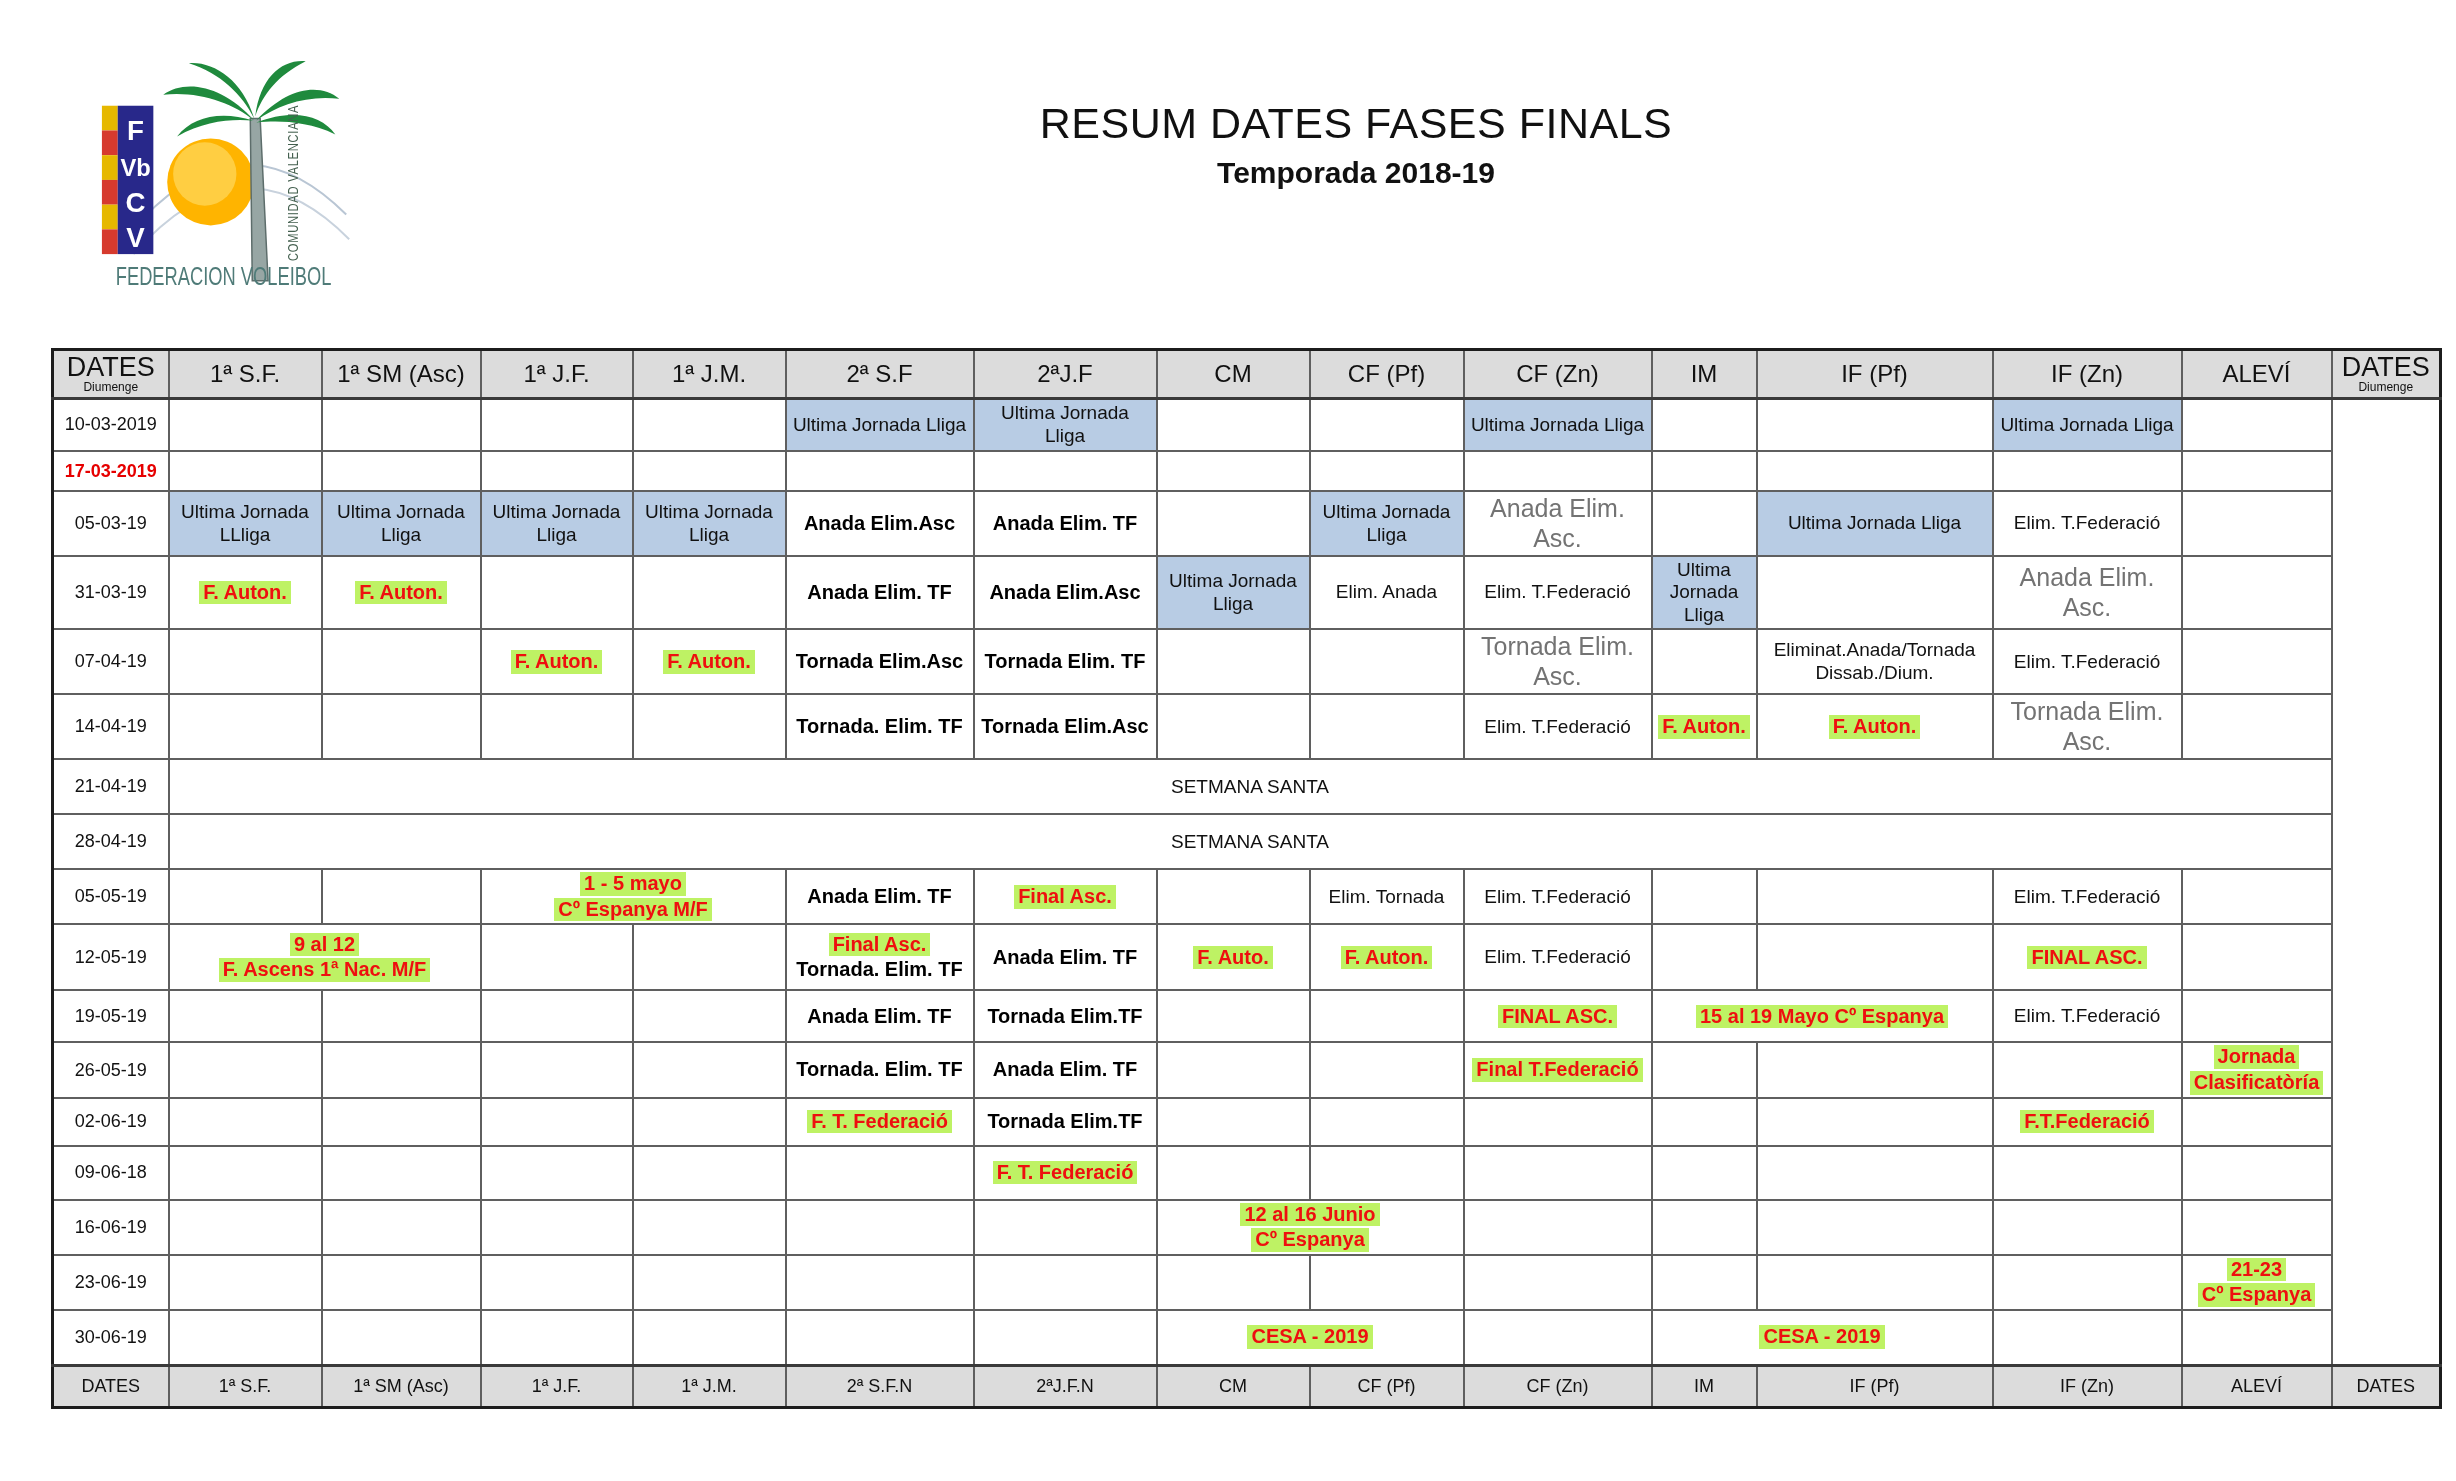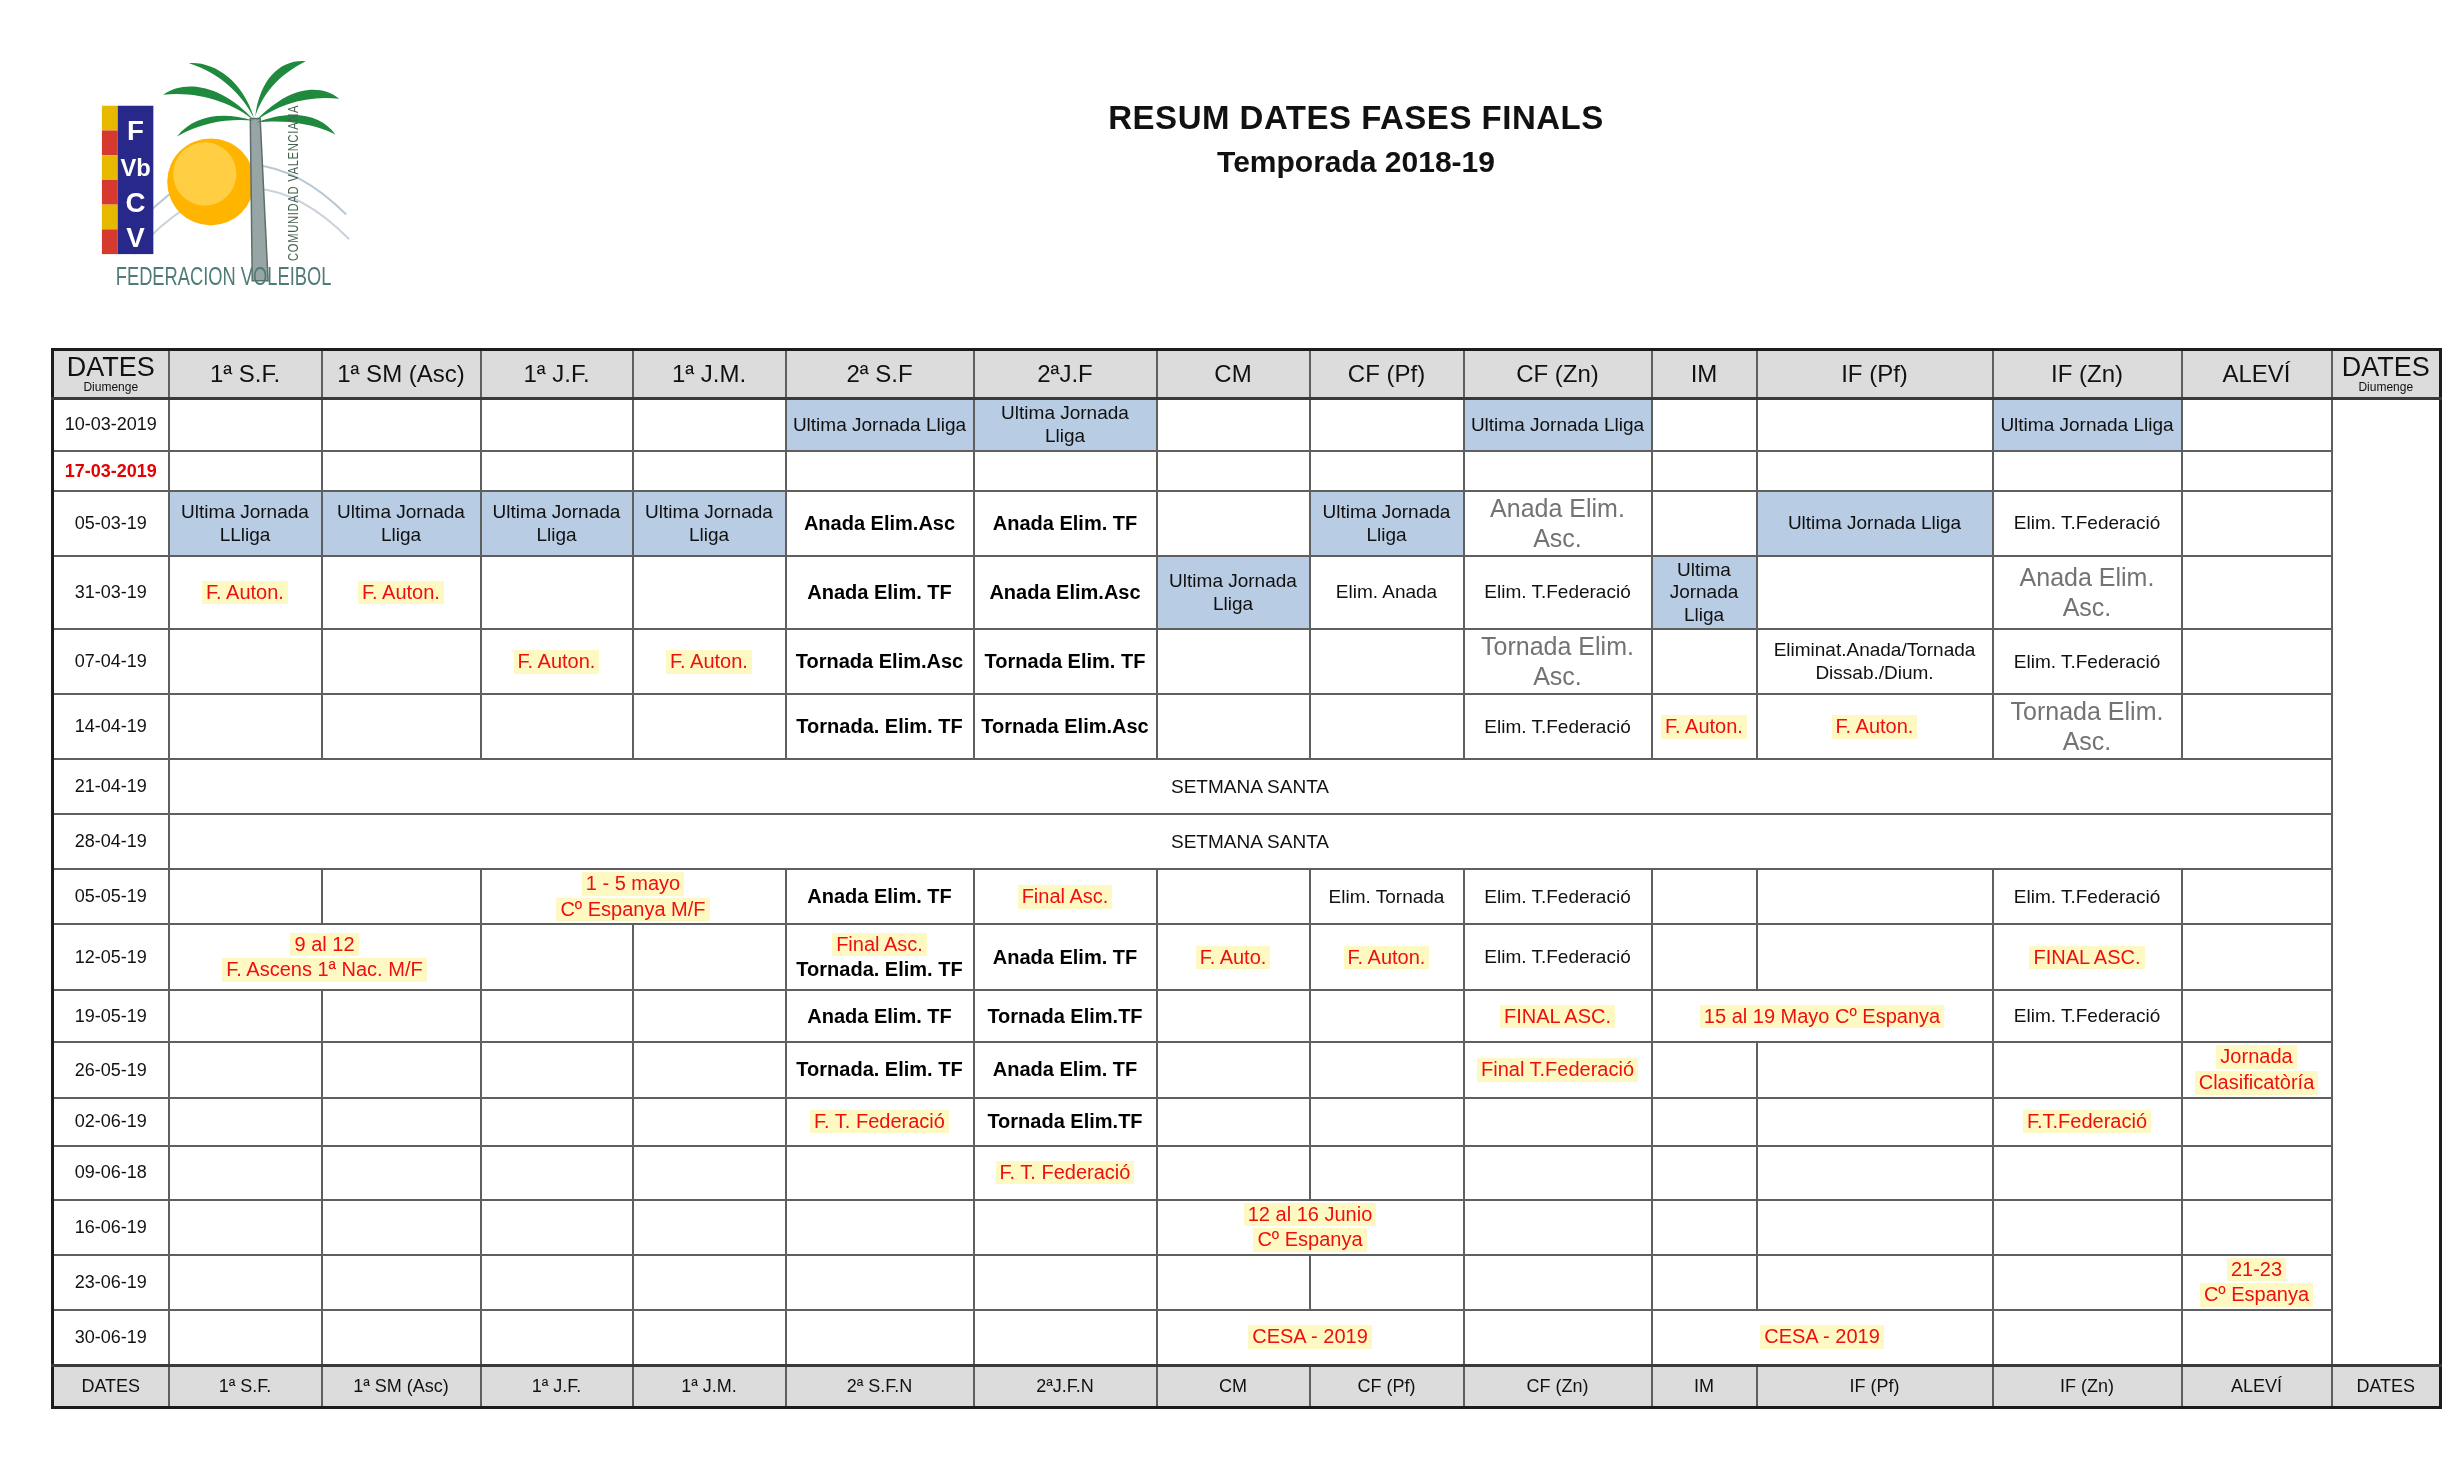--- a/index.html
+++ b/index.html
@@ -2,21 +2,21 @@
 <html><head>
 <meta charset="utf-8">
 <style>
   * { box-sizing: border-box; margin: 0; padding: 0; }
   html,body { width: 2456px; height: 1481px; background: #ffffff; overflow: hidden;
               font-family: "Liberation Sans", sans-serif; color: #111; }
   .page { position: relative; width: 2456px; height: 1481px; }
 
   
   .title-block { position: absolute; left: 851px; top: 99px; width: 1010px; text-align: center; }
-  .title-line1 { font-size: 33px; font-weight: bold; letter-spacing: 0.5px; }
+  .title-line1 { font-size: 43px; font-weight: normal; letter-spacing: 0.5px; }
   .title-line2 { font-size: 30px; font-weight: bold; margin-top: 8px; }
 
   
   .logo { position: absolute; left: 94px; top: 51px; width: 272px; height: 243px; }
 
   
   .tbl-wrap { position: absolute; left: 51px; top: 348px; }
   table { border-collapse: collapse; table-layout: fixed; width: 2381px;
           border: 3px solid #1c1c1c; }
   th, td { border: 2px solid #5f5f5f; text-align: center; vertical-align: middle;
@@ -26,21 +26,21 @@
   .th-dates-sub  { font-size: 12px; line-height: 1.1; }
   td.date  { font-size: 18px; }
   td.date.red { color: #e60000; font-weight: bold; margin-left: 42px; }
   tr.footer td { background: #dcdcdc; font-size: 18px; border-top: 3px solid #3a3a3a; }
   .bg-blue { background: #b8cce4; }
   .line { display: block; line-height: 1.18; }
   .s-n { font-size: 19px; color: #111; }
   .s-k { font-size: 20px; color: #000; font-weight: bold; }
   .s-r { font-size: 25px; color: #737373; }
   .s-y { font-size: 20px; }
-  .s-y .hl { background: #fef9c3; color: #ee0f0f; font-weight: normal; padding: 0 4px; display: inline-block; }
+  .s-y .hl { background: #bef264; color: #ee0f0f; font-weight: bold; padding: 0 4px; display: inline-block; }
   .line + .line { margin-top: 2px; }
 </style>
 </head>
 <body>
 
 <div class="page">
 
   <svg class="logo" viewBox="0 0 275 245">
 
     <path d="M35 185 Q 145 55 255 165" stroke="#b9c6d4" stroke-width="2" fill="none"></path>

